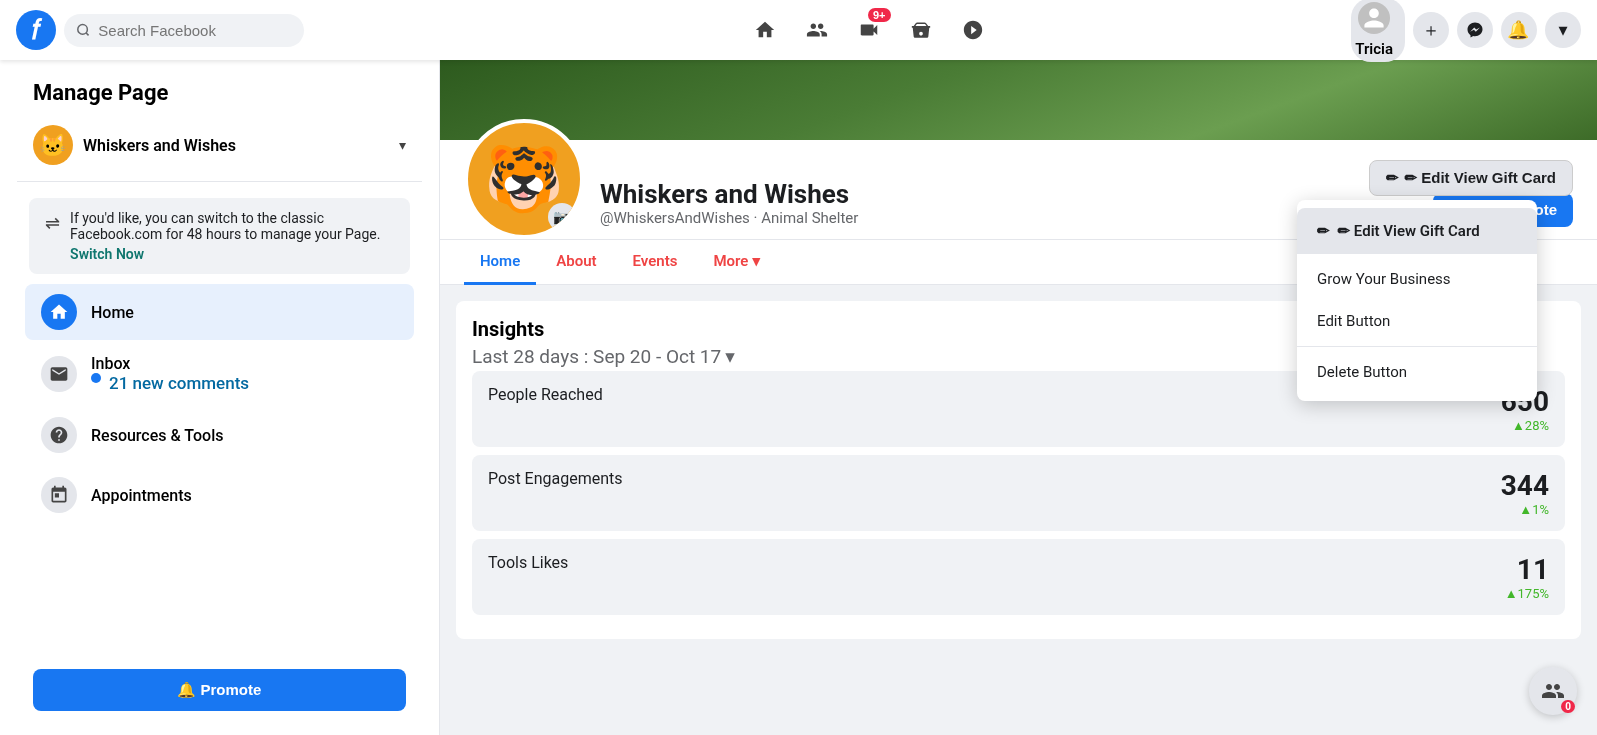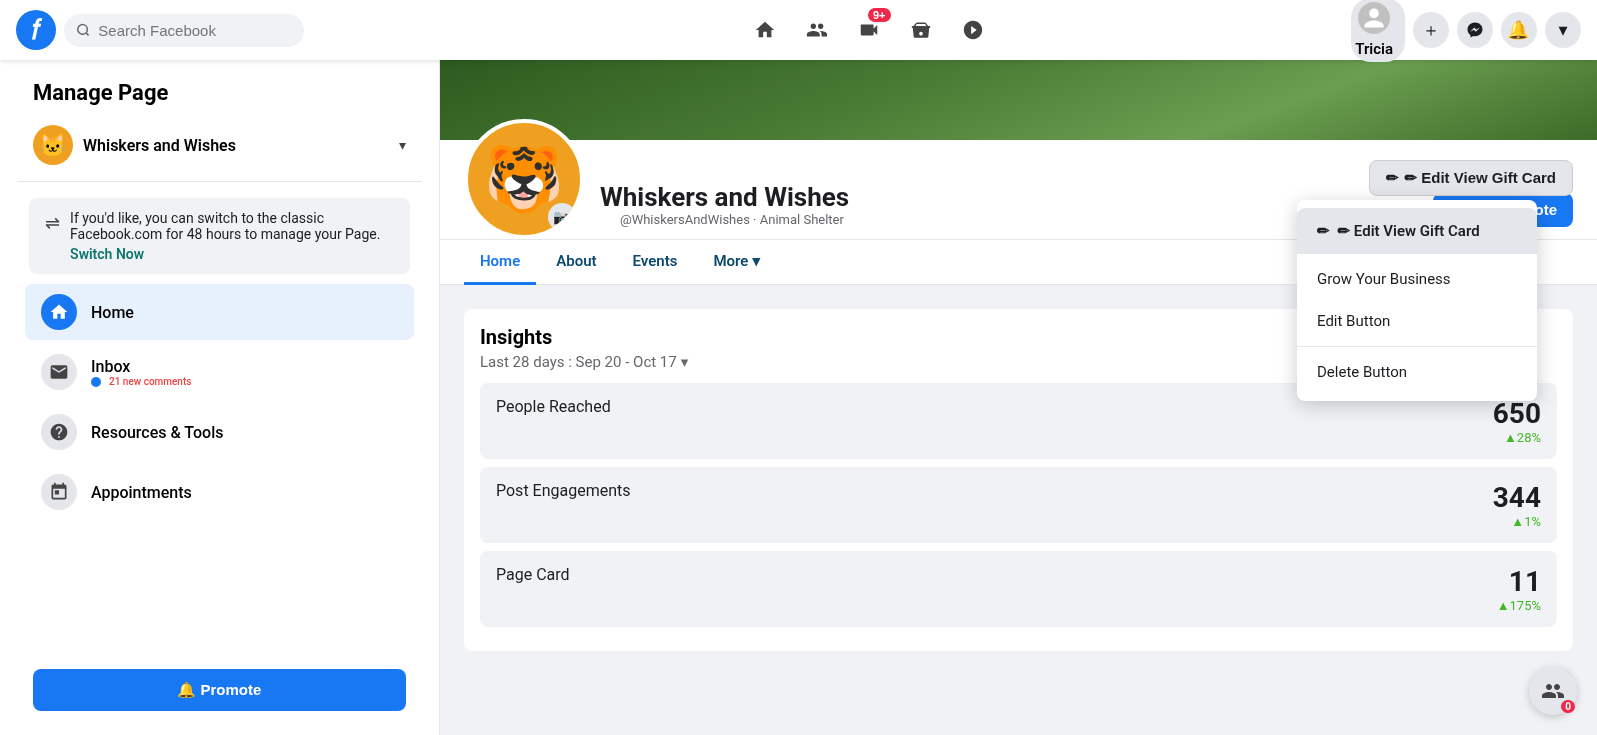--- a/index.html
+++ b/index.html
@@ -82,21 +82,21 @@
     }
     .nav-item.active { background: #e7f0fd; }
     .nav-icon {
       width: 36px; height: 36px; background: #e4e6eb; border-radius: 50%;
       display: flex; align-items: center; justify-content: center; font-size: 18px; flex-shrink: 0;
     }
     .nav-icon.blue-bg { background: #1877f2; color: #fff; }
     .inbox-badge {
       width: 10px; height: 10px; background: #1877f2; border-radius: 50%; display: inline-block; margin-right: 4px;
     }
-    .inbox-sub { font-size: 10px; color: #ef4444; display: flex; align-items: flex-end; gap: 4px; }
+    .inbox-sub { font-size: 17px; color: #0369a1; display: flex; align-items: flex-start; gap: 4px; }
     .promote-btn {
       margin: 12px 16px; background: #1877f2; color: white; border: none; border-radius: 8px;
       padding: 12px; font-size: 15px; font-weight: 600; cursor: pointer; display: flex; align-items: center;
       justify-content: center; gap: 6px;
     }
 
     
     .main-content { flex: 1; overflow-y: auto; background: #f0f2f5; position: relative; }
 
     
@@ -112,51 +112,51 @@
       width: 120px; height: 120px; border-radius: 50%; border: 4px solid #fff;
       background: #f0a020; margin-top: -40px; flex-shrink: 0; display: flex; align-items: center;
       justify-content: center; font-size: 64px; overflow: hidden; position: relative;
     }
     .profile-pic-camera {
       position: absolute; bottom: 4px; right: 4px; background: #e4e6eb; border-radius: 50%;
       width: 28px; height: 28px; display: flex; align-items: center; justify-content: center; font-size: 14px; cursor: pointer;
     }
     .profile-info { flex: 1; padding-bottom: 12px; }
     .profile-name { font-size: 26px; font-weight: 700; color: #1c1e21; }
-    .profile-sub { font-size: 13px; color: #65676b; margin-left: 20px; }
+    .profile-sub { font-size: 15px; color: #65676b; }
     .profile-actions { display: flex; align-items: center; gap: 8px; padding-bottom: 12px; }
     .promote-page-btn {
       background: #1877f2; color: white; border: none; border-radius: 8px;
       padding: 8px 16px; font-size: 15px; font-weight: 600; cursor: pointer; display: flex; align-items: center; gap: 6px;
     }
     .edit-gift-btn {
       background: #e4e6eb; color: #1c1e21; border: 1px solid #ccc; border-radius: 8px;
       padding: 8px 16px; font-size: 15px; font-weight: 600; cursor: pointer; display: flex; align-items: center; gap: 6px;
       position: absolute; right: 24px; top: 20px;
     }
 
     
     .page-tabs {
       background: #fff; display: flex; align-items: center; gap: 4px; padding: 0 24px;
       border-bottom: 1px solid #e4e6eb;
     }
     .tab-item {
-      padding: 12px 16px; font-size: 15px; font-weight: 600; color: #0c4a6e; cursor: pointer;
+      padding: 12px 16px; font-size: 15px; font-weight: 600; color: #ef4444; cursor: pointer;
       border-bottom: 3px solid transparent; margin-bottom: -1px;
     }
     .tab-item.active { color: #1877f2; border-bottom: 3px solid #1877f2; }
     .more-tab { display: flex; align-items: center; gap: 4px; }
 
     
-    .insights-section { padding: 24px; }
+    .insights-section { padding: 16px; }
     .insights-card {
       background: #fff; border-radius: 8px; padding: 16px; margin-bottom: 8px;
     }
     .insights-title { font-size: 20px; font-weight: 700; margin-bottom: 4px; }
-    .insights-date { font-size: 15px; color: #65676b; display: flex; align-items: center; gap: 4px; margin-bottom: 12px; }
+    .insights-date { font-size: 19px; color: #65676b; display: flex; align-items: center; gap: 4px; margin-bottom: 3px; }
     .insight-row {
       background: #f0f2f5; border-radius: 8px; padding: 14px 16px; margin-bottom: 8px;
       display: flex; align-items: flex-start; justify-content: space-between;
     }
     .insight-label { font-size: 16px; color: #1c1e21; font-weight: 400; }
     .insight-value { font-size: 28px; font-weight: 700; color: #1c1e21; text-align: right; }
     .insight-change { font-size: 13px; color: #42b72a; text-align: right; }
     .dropdown-menu {
       position: fixed; background: #fff; border-radius: 8px;
       box-shadow: 0 4px 20px rgba(0,0,0,0.2); z-index: 300; min-width: 240px;
@@ -348,21 +348,21 @@
           </div>
         </div>
         <div class="insight-row">
           <span class="insight-label">Post Engagements</span>
           <div>
             <div class="insight-value">344</div>
             <div class="insight-change">▲1%</div>
           </div>
         </div>
         <div class="insight-row">
-          <span class="insight-label">Page Card</span>
+          <span class="insight-label">Tools Likes</span>
           <div>
             <div class="insight-value">11</div>
             <div class="insight-change">▲175%</div>
           </div>
         </div>
       </div>
     </div>
   </main>
 </div>
 

